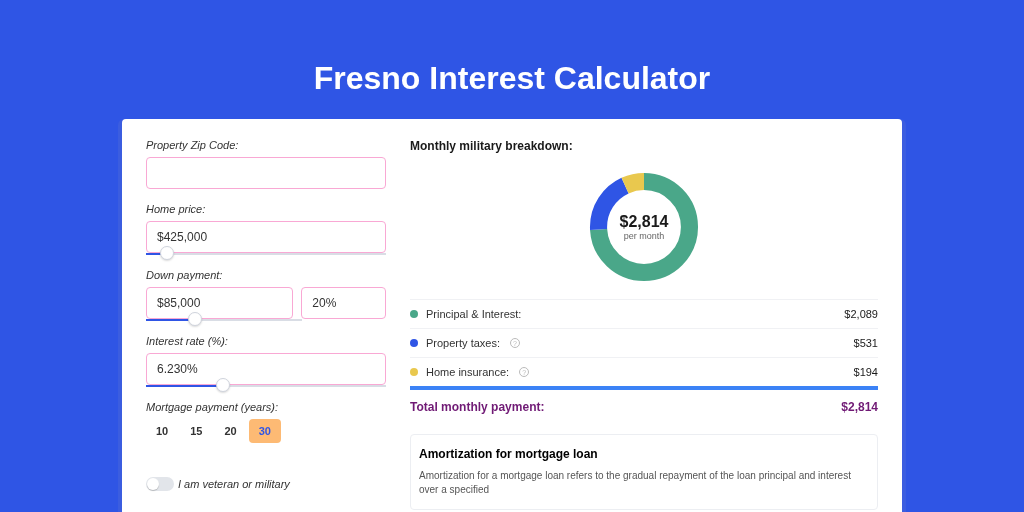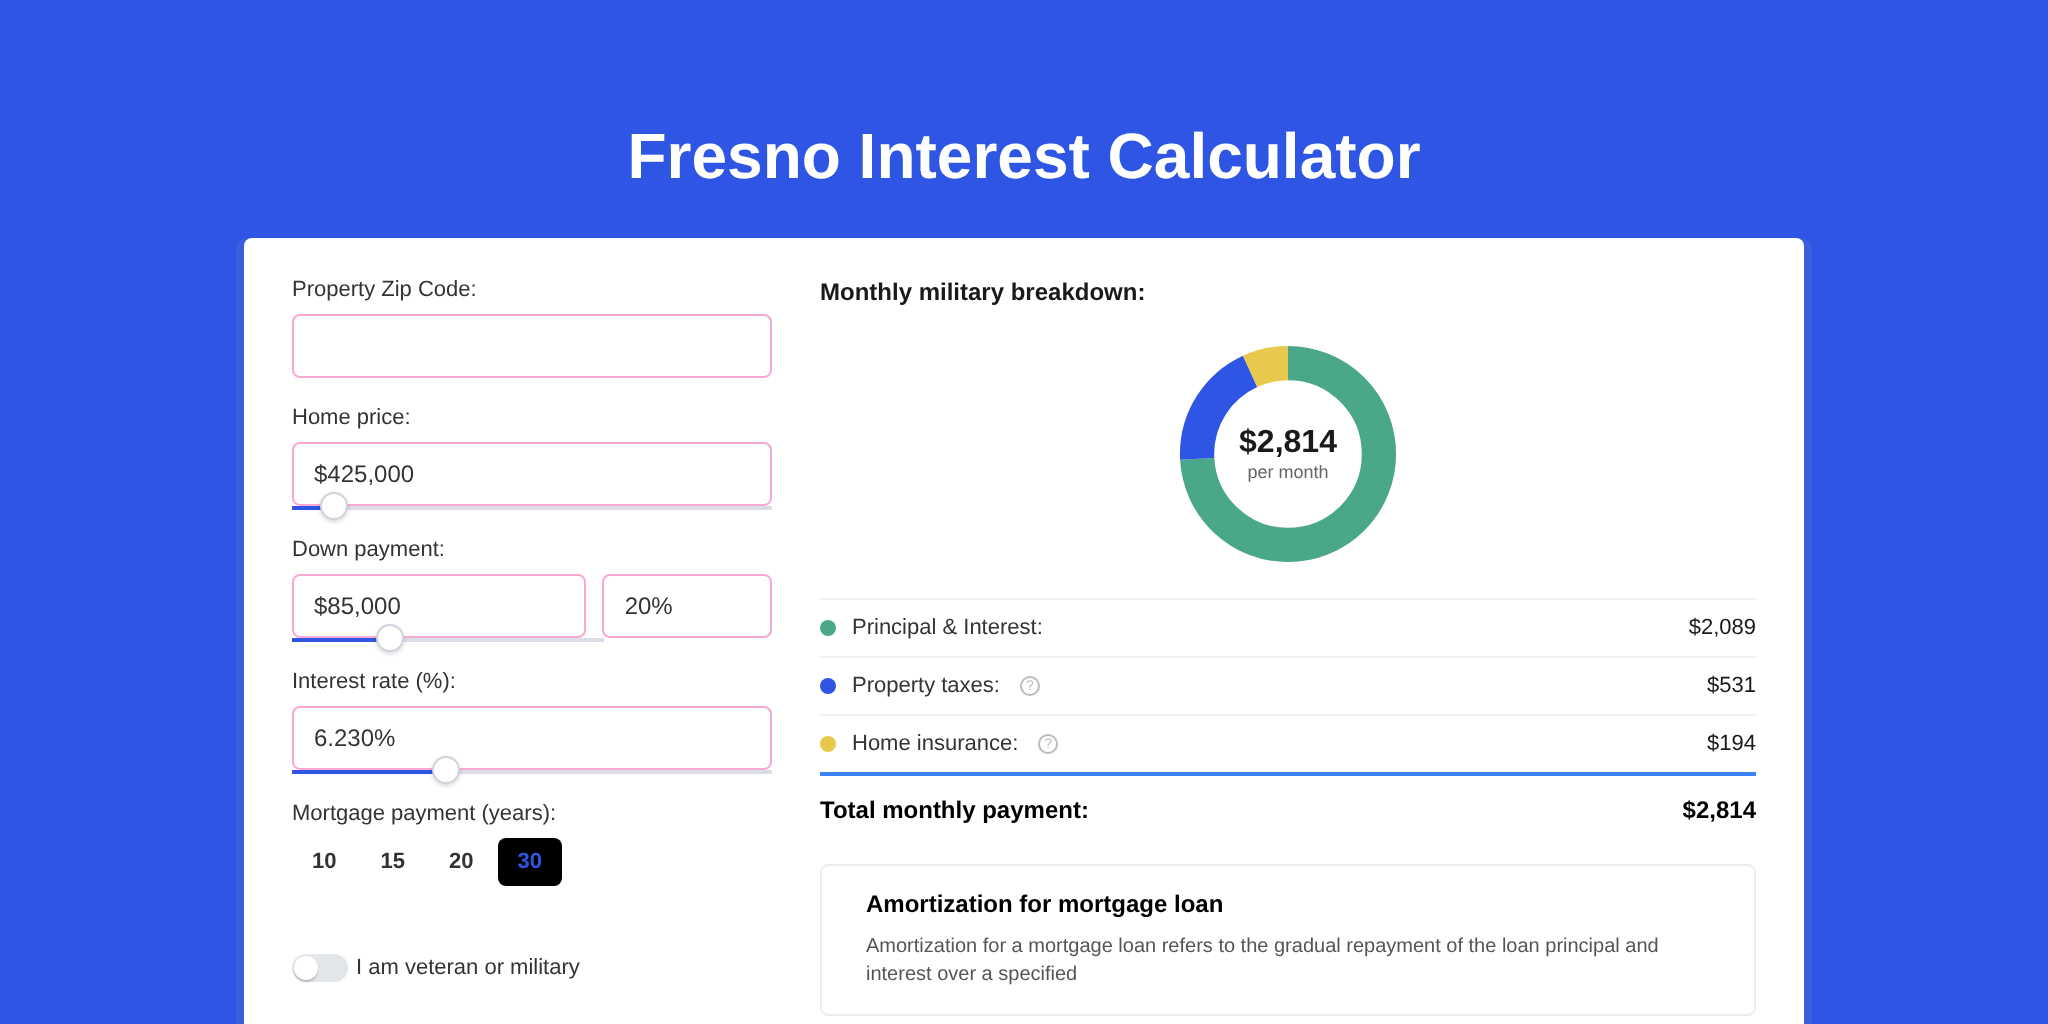--- a/index.html
+++ b/index.html
@@ -34,20 +34,21 @@
     display: flex;
     gap: 24px;
   }
   .left-col { width: 240px; flex-shrink: 0; }
   .right-col { flex: 1; }
   .field-label {
     font-size: 11px;
     color: #333;
     margin-bottom: 6px;
     display: block;
+    font-style: italic;
   }
   .text-input {
     width: 100%;
     border: 1px solid #f9a8d4;
     border-radius: 4px;
     padding: 8px 10px;
     font-size: 12px;
     color: #333;
     background: #fff;
   }
@@ -80,21 +81,21 @@
   .period-btn {
     padding: 6px 10px;
     font-size: 11px;
     color: #333;
     background: #fff;
     border-radius: 4px;
     cursor: pointer;
     font-weight: 600;
   }
   .period-btn.active {
-    background: #000000;
+    background: #fdba74;
     color: #2f55e5;
   }
   .toggle-row {
     display: flex;
     align-items: center;
     gap: 4px;
     margin-top: 34px;
   }
   .toggle {
     width: 28px; height: 14px;
@@ -141,33 +142,33 @@
     padding: 8px 0;
     border-top: 1px solid #f0f1f4;
     font-size: 11px;
   }
   .legend-row:first-of-type { border-top: none; }
   .legend-left { display: flex; align-items: center; gap: 8px; color: #333; }
   .legend-dot { width: 8px; height: 8px; border-radius: 50%; }
   .legend-val { font-weight: 400; color: #1a1a1a; }
   .total-row {
     display: flex; justify-content: space-between;
-    font-size: 12px; font-weight: 700; color: #000000;
+    font-size: 12px; font-weight: 700; color: #701a75;
     padding: 10px 0;
-    border-top: 2px solid #3b82f6;
+    border-top: 4px solid #3b82f6;
   }
   .info-icon {
     width: 10px; height: 10px; border: 1px solid #bbb; border-radius: 50%;
     display: inline-flex; align-items: center; justify-content: center;
     font-size: 7px; color: #bbb; margin-left: 2px;
   }
   .amort-box {
     border: 1px solid #eceef2;
     border-radius: 4px;
-    padding: 12px 22px;
+    padding: 12px 8px;
     margin-top: 10px;
   }
   .amort-title { font-size: 12px; font-weight: 700; margin-bottom: 8px; }
   .amort-text { font-size: 10px; color: #555; line-height: 1.4; }
 </style>
 </head>
 <body>
 
 <h1 class="page-title">Fresno Interest Calculator</h1>
 

